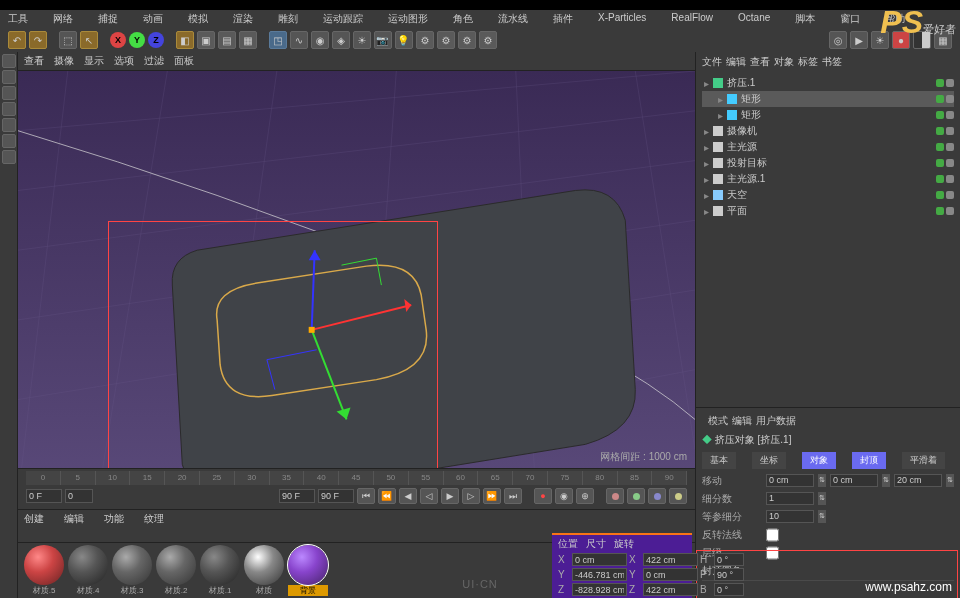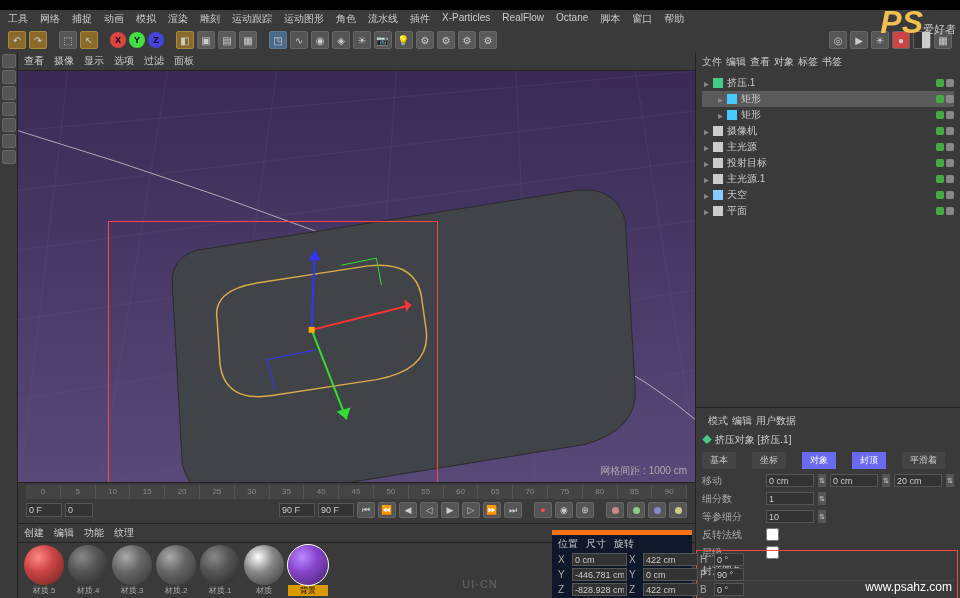--- a/index.html
+++ b/index.html
@@ -1,19 +1,19 @@
 <!DOCTYPE html>
 <html><head>
 <meta charset="utf-8">
 <style>
 *{margin:0;padding:0;box-sizing:border-box;font-family:"Microsoft YaHei",sans-serif;font-size:10px;color:#ccc;user-select:none}
 body{background:#000;width:960px;height:598px;overflow:hidden;position:relative}
 .app{position:absolute;top:0;left:0;right:0;bottom:0;background:#3a3a3a;display:flex;flex-direction:column}
 .black-top{height:10px;background:#000}
-.menubar{background:#3a3a3a;padding:2px 8px;display:flex;gap:12px;font-size:10px;color:#bbb}
+.menubar{background:#3a3a3a;padding:2px 8px;display:flex;gap:25px;font-size:10px;color:#bbb}
 .menubar span{cursor:default}
 .toolbar{background:#3a3a3a;padding:3px 8px;display:flex;gap:3px;align-items:center}
 .tbtn{width:18px;height:18px;background:#555;border:1px solid #666;border-radius:2px;display:inline-flex;align-items:center;justify-content:center}
 .tbtn.orange{background:#8a6a2a;border-color:#aa8a3a}
 .tbtn.blue{background:#4a6a8a;border-color:#5a7a9a}
 .tbtn.grey{background:#5a5a5a}
 .sep{width:6px}
 .axis-btn{width:16px;height:16px;border-radius:50%;display:inline-flex;align-items:center;justify-content:center;font-size:9px;font-weight:bold;color:#000}
 .axis-x{background:#d44}
 .axis-y{background:#4d4}
@@ -27,21 +27,21 @@
 .grid{position:absolute;inset:0}
 .redbox{position:absolute;left:90px;top:150px;width:330px;height:270px;border:1px solid #f44}
 .viewport-info{position:absolute;bottom:4px;right:8px;font-size:10px;color:#aaa}
 .timeline{background:#3a3a3a;padding:2px 0;border-top:1px solid #222}
 .timeline-track{height:14px;background:#444;margin:0 8px;position:relative;display:flex}
 .timeline-track .tick{flex:1;border-right:1px solid #555;font-size:8px;color:#888;text-align:center;line-height:14px}
 .timeline-ctrl{display:flex;gap:3px;padding:3px 8px;align-items:center}
 .timeline-ctrl input{width:36px;height:14px;background:#333;border:1px solid #555;color:#ccc;font-size:9px;padding:0 2px}
 .pbtn{width:18px;height:16px;background:#555;border:1px solid #666;border-radius:2px;display:inline-flex;align-items:center;justify-content:center;font-size:9px}
 .mat-row{background:#3a3a3a;padding:2px 6px;display:flex;gap:4px;align-items:center;border-top:1px solid #222}
-.mat-tabs{display:flex;gap:10px;font-size:10px;color:#bbb;margin-bottom:0}
+.mat-tabs{display:flex;gap:20px;font-size:10px;color:#bbb;margin-bottom:14px}
 .mat-ball{width:40px;height:40px;border-radius:50%;background:radial-gradient(circle at 35% 30%,#fff,#888 40%,#333)}
 .mat-ball.m1{background:radial-gradient(circle at 35% 30%,#f88,#c44 40%,#622)}
 .mat-ball.m2{background:radial-gradient(circle at 35% 30%,#888,#555 40%,#222)}
 .mat-ball.m3{background:radial-gradient(circle at 35% 30%,#aaa,#666 40%,#333)}
 .mat-ball.m7{background:radial-gradient(circle at 35% 30%,#b8f,#84c 40%,#426)}
 .mat-label{font-size:8px;text-align:center;color:#aaa}
 .right{width:265px;background:#3a3a3a;border-left:1px solid #222;display:flex;flex-direction:column;overflow:hidden}
 .panel-tabs{display:flex;gap:4px;padding:3px 6px;font-size:10px;color:#bbb;background:#3a3a3a}
 .obj-tree{padding:3px 6px;font-size:10px;background:#3a3a3a;flex:0 0 auto}
 .tree-row{display:flex;align-items:center;gap:4px;padding:1px 0}
@@ -49,26 +49,26 @@
 .tree-icon{width:10px;height:10px;display:inline-block}
 .tree-dots{margin-left:auto;display:flex;gap:2px}
 .dot{width:8px;height:8px;border-radius:2px}
 .dot.g{background:#4a4}
 .dot.gr{background:#888}
 .attr-panel{border-top:1px solid #222;padding:3px 6px;flex:1;overflow:hidden;position:relative}
 .attr-tabs{display:flex;gap:16px;margin:3px 0}
 .attr-tab{padding:2px 8px;background:#444;font-size:9px}
 .attr-tab.active{background:#6a6af0;color:#fff}
 .attr-section{font-size:10px;color:#ccc;padding:2px 0;border-bottom:1px solid #4a4a4a}
-.attr-row{display:flex;align-items:center;gap:4px;padding:2px 0;font-size:9px}
+.attr-row{display:flex;gap:4px;padding:2px 0;font-size:9px}
 .attr-row label{width:60px;color:#aaa}
 .attr-input{background:#333;border:1px solid #555;color:#ccc;width:48px;height:13px;font-size:9px;padding:0 2px}
 .attr-spin{width:8px;height:13px;background:#555;display:inline-flex;align-items:center;justify-content:center;font-size:7px}
 .redbox2{position:absolute;left:0;top:142px;right:2px;height:130px;border:1px solid #f44;pointer-events:none}
-.coords{background:#0f172a;padding:2px 6px;border-top:5px solid #f97316;font-size:9px}
+.coords{background:#4c1d95;padding:2px 6px;border-top:2px solid #f97316;font-size:9px}
 .coords-tabs{display:flex;gap:8px;margin-bottom:2px}
 .coords-grid{display:grid;grid-template-columns:12px 55px 12px 55px 12px 30px;gap:2px;align-items:center}
 .coords-grid span{color:#aaa}
 .coords-grid input{background:#333;border:1px solid #555;color:#ccc;height:13px;font-size:9px;padding:0 2px;width:100%}
 .watermark{position:absolute;left:50%;bottom:8px;transform:translateX(-50%);font-size:11px;color:#666;letter-spacing:1px}
 .ps-logo{position:absolute;top:4px;right:4px;color:#fff}
 .ps-logo .big{font-size:32px;font-weight:bold;font-style:italic;color:#f0c050}
 .ps-logo .sm{font-size:11px}
 .ps-url{position:absolute;bottom:4px;right:8px;color:#fff;font-size:12px}
 .circ{width:7px;height:7px;border-radius:50%;display:inline-block}

